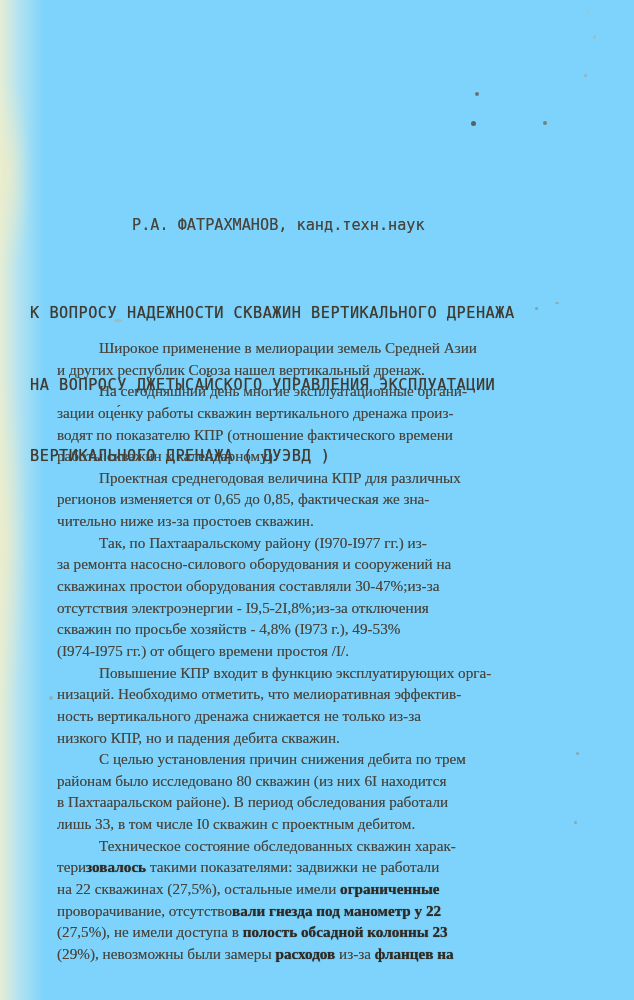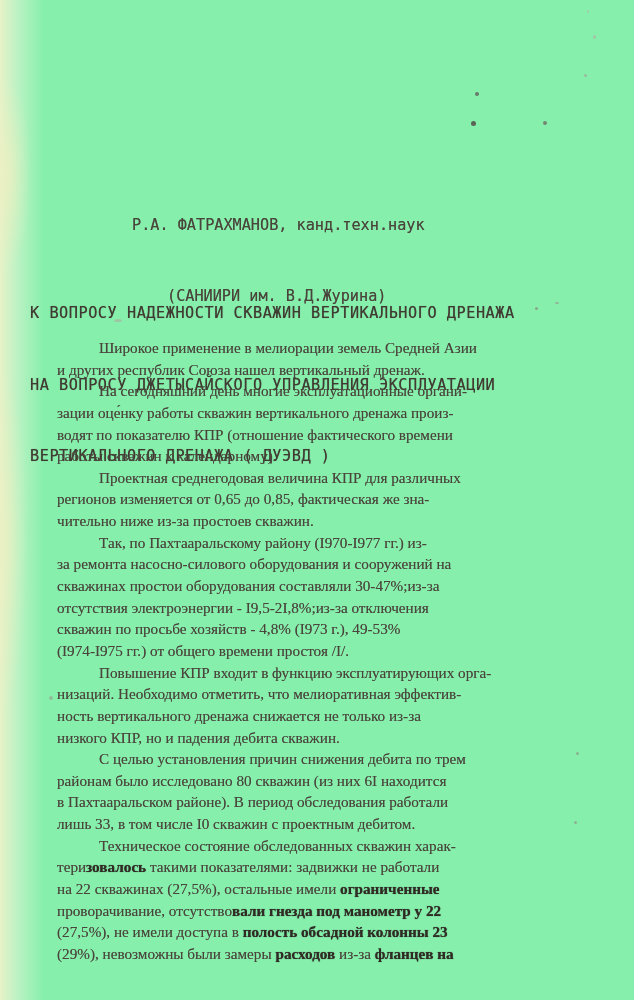--- a/index.html
+++ b/index.html
@@ -1,19 +1,19 @@
 <!DOCTYPE html>
 <html><head>
 <meta charset="utf-8">
 <style>
   html,body { margin:0; padding:0; }
   body { background:#e8e6e0; font-family:"DejaVu Sans Mono", monospace; }
   .page {
     position:relative; width:634px; height:1000px; margin:0 auto;
-    background:#86efac; overflow:hidden;
+    background:#7dd3fc; overflow:hidden;
     color:#4a453c;
   }
   .edge-wash {
     position:absolute; left:0; top:0; width:46px; height:100%;
     background:linear-gradient(90deg, rgba(249,242,205,0.85) 0px, rgba(250,246,224,0.45) 18px, rgba(252,250,242,0) 44px);
     pointer-events:none;
   }
   .blob1 {
     position:absolute; left:-14px; top:80px; width:46px; height:190px; border-radius:50%;
     background:radial-gradient(ellipse at center, rgba(247,238,190,0.55), rgba(247,238,190,0) 70%);
@@ -47,21 +47,20 @@
 </head>
 <body>
 
 <div class="page">
   <div class="edge-wash"></div>
   <div class="blob1"></div>
   <div class="blob2"></div>
 
   <div class="authors">
     <div class="ln1">Р.А. ФАТРАХМАНОВ, канд.техн.наук</div>
-    <div class="ln3">(САНИИРИ им. В.Д.Журина)</div>
   </div>
 
   <div class="title">
     <div>К ВОПРОСУ НАДЕЖНОСТИ СКВАЖИН ВЕРТИКАЛЬНОГО ДРЕНАЖА</div>
     <div>НА ВОПРОСУ ДЖЕТЫСАЙСКОГО УПРАВЛЕНИЯ ЭКСПЛУАТАЦИИ</div>
     <div>ВЕРТИКАЛЬНОГО ДРЕНАЖА ( ДУЭВД )</div>
   </div>
 
   <div class="body-text"><div class="line indent"><span>Широкое применение в мелиорации земель Средней Азии</span></div><div class="line"><span>и других республик Союза нашел вертикальный дренаж.</span></div><div class="line indent"><span>На сегодняшний день многие эксплуатационные органи-</span></div><div class="line"><span>зации оце́нку работы скважин вертикального дренажа произ-</span></div><div class="line"><span>водят по показателю КПР (отношение фактического времени</span></div><div class="line"><span>работы скважин к календарному).</span></div><div class="line indent"><span>Проектная среднегодовая величина КПР для различных</span></div><div class="line"><span>регионов изменяется от 0,65 до 0,85, фактическая же зна-</span></div><div class="line"><span>чительно ниже из-за простоев скважин.</span></div><div class="line indent"><span>Так, по Пахтааральскому району (I970-I977 гг.) из-</span></div><div class="line"><span>за ремонта насосно-силового оборудования и сооружений на</span></div><div class="line"><span>скважинах простои оборудования составляли 30-47%;из-за</span></div><div class="line"><span>отсутствия электроэнергии - I9,5-2I,8%;из-за отключения</span></div><div class="line"><span>скважин по просьбе хозяйств - 4,8% (I973 г.), 49-53%</span></div><div class="line"><span>(I974-I975 гг.) от общего времени простоя /I/.</span></div><div class="line indent"><span>Повышение КПР входит в функцию эксплуатирующих орга-</span></div><div class="line"><span>низаций. Необходимо отметить, что мелиоративная эффектив-</span></div><div class="line"><span>ность вертикального дренажа снижается не только из-за</span></div><div class="line"><span>низкого КПР, но и падения дебита скважин.</span></div><div class="line indent"><span>С целью установления причин снижения дебита по трем</span></div><div class="line"><span>районам было исследовано 80 скважин (из них 6I находится</span></div><div class="line"><span>в Пахтааральском районе). В период обследования работали</span></div><div class="line"><span>лишь 33, в том числе I0 скважин с проектным дебитом.</span></div><div class="line indent"><span>Техническое состояние обследованных скважин харак-</span></div><div class="line"><span>тери</span><span class="b">зовалось</span><span> такими показателями: задвижки не работали</span></div><div class="line"><span>на 22 скважинах (27,5%), остальные имели </span><span class="b">ограниченные</span></div><div class="line"><span>проворачивание, отсутство</span><span class="b">вали гнезда под манометр у 22</span></div><div class="line"><span>(27,5%), не имели доступа в </span><span class="b">полость обсадной колонны 23</span></div><div class="line"><span>(29%), невозможны были замеры </span><span class="b">расходов</span><span> из-за </span><span class="b">фланцев на</span></div></div>
 

